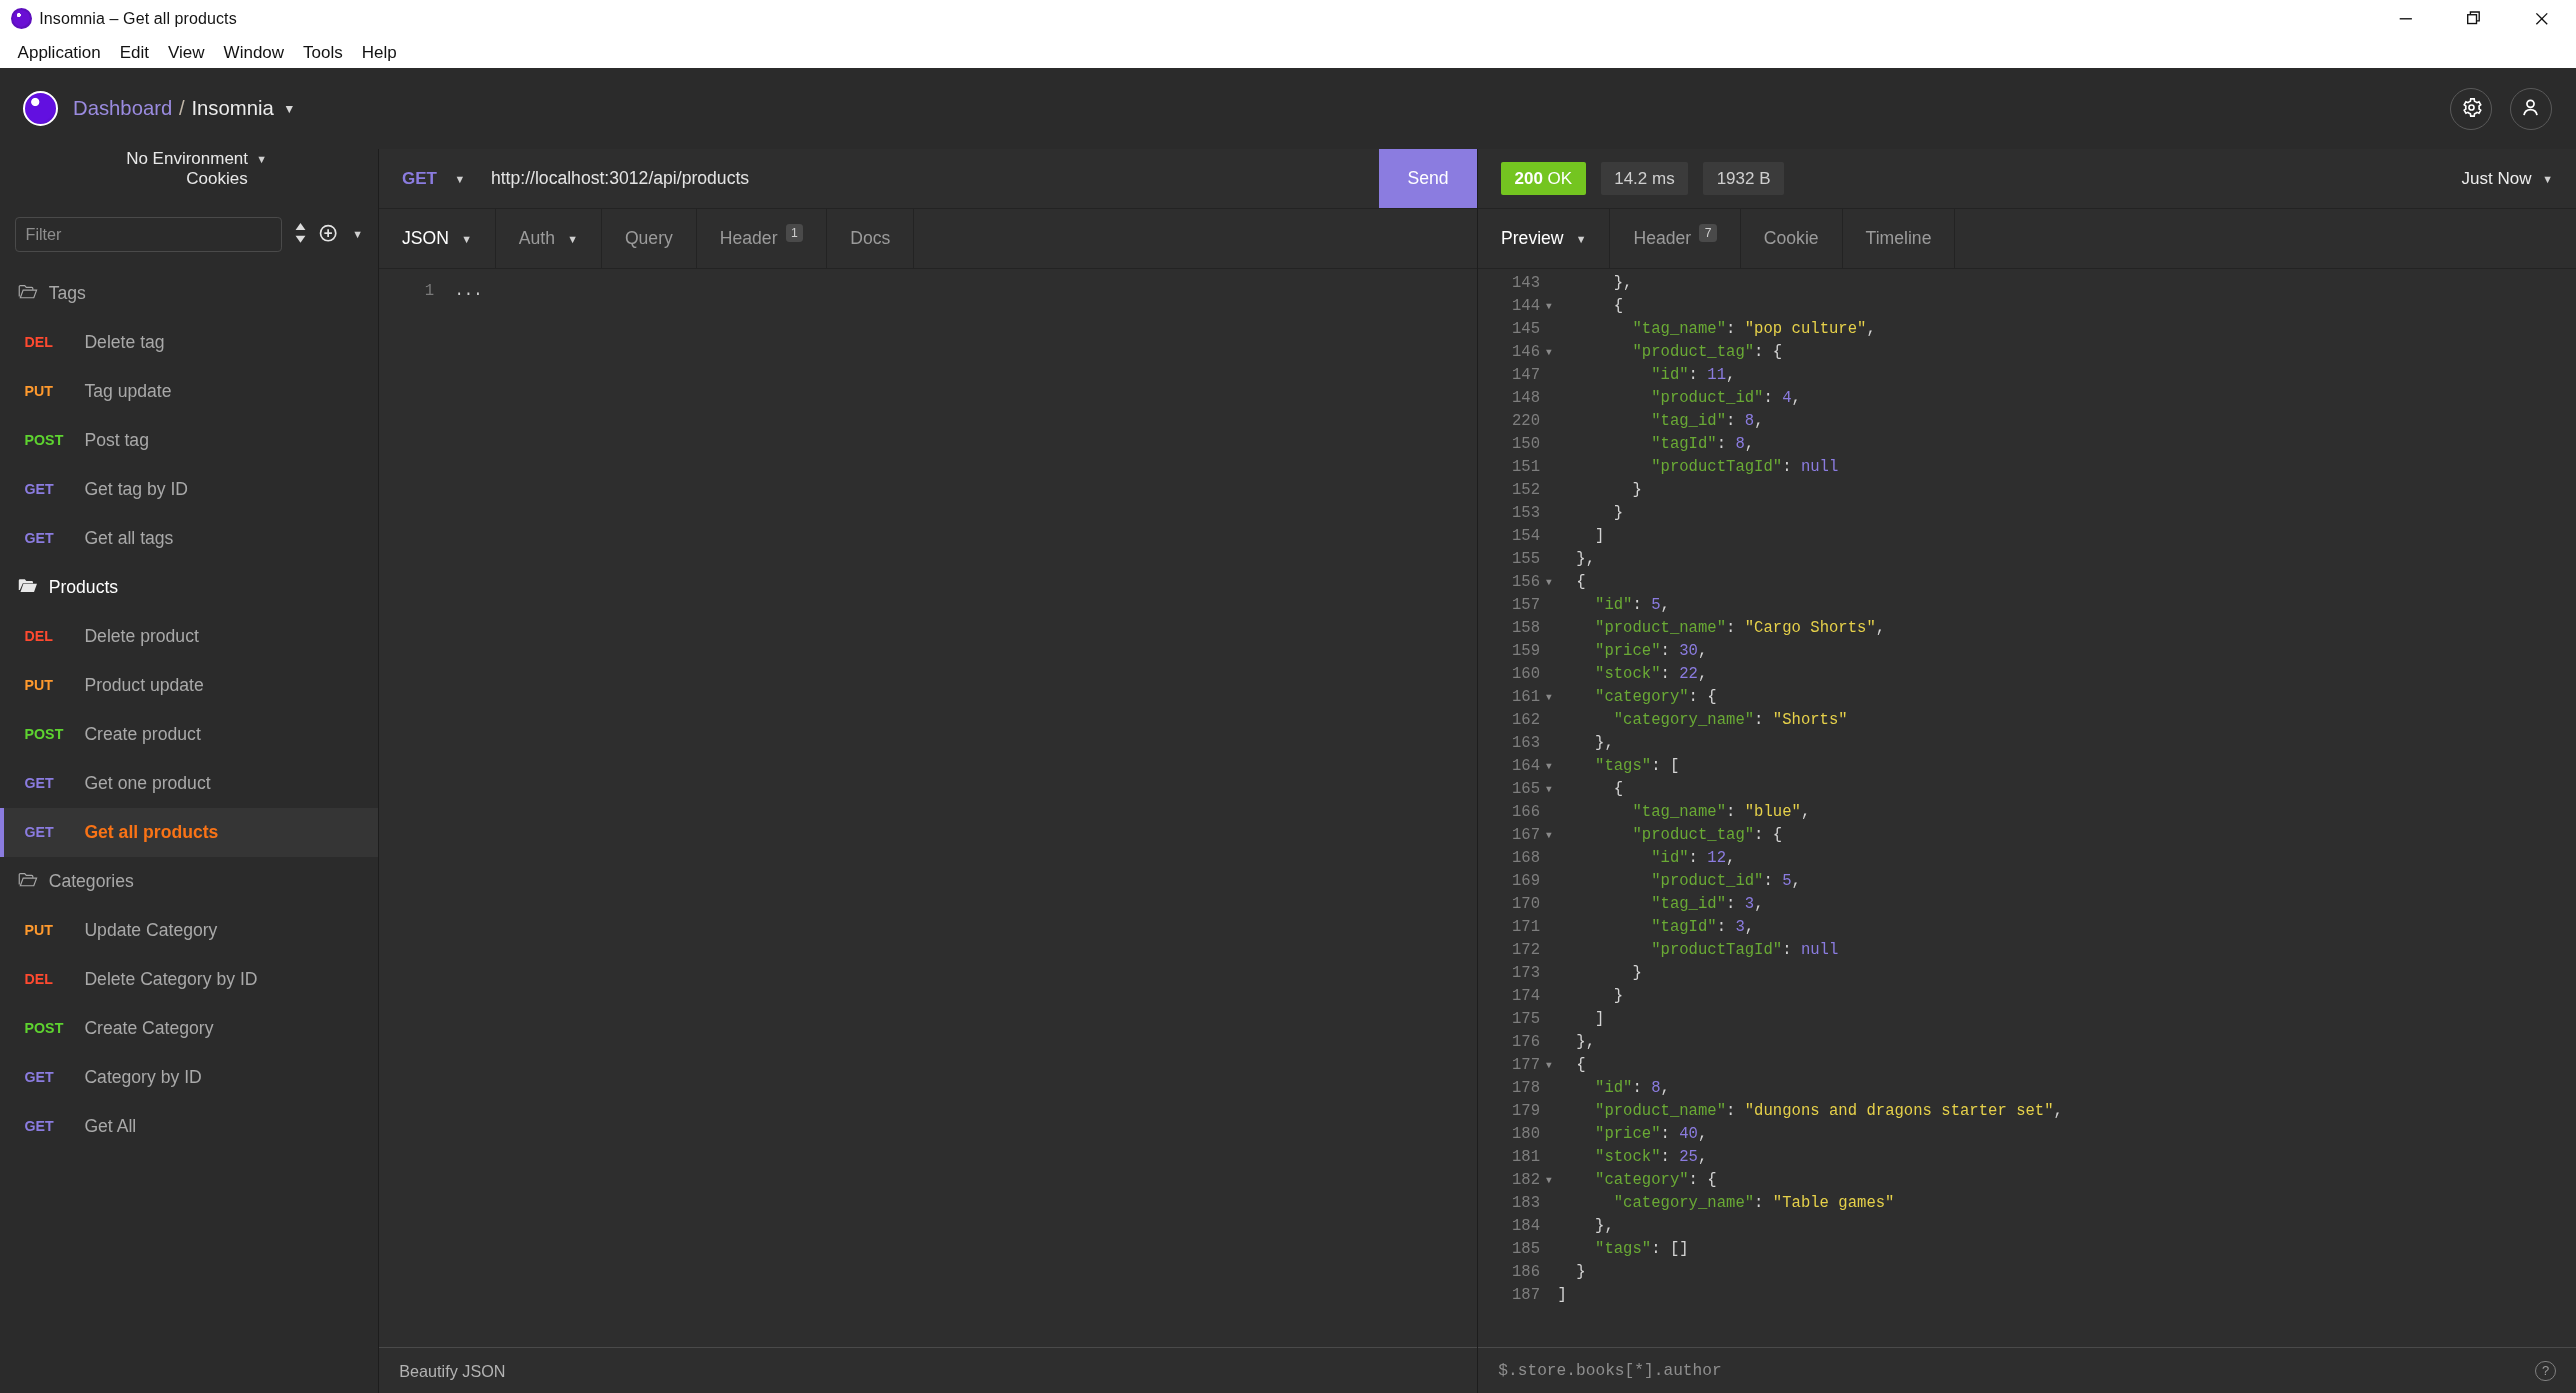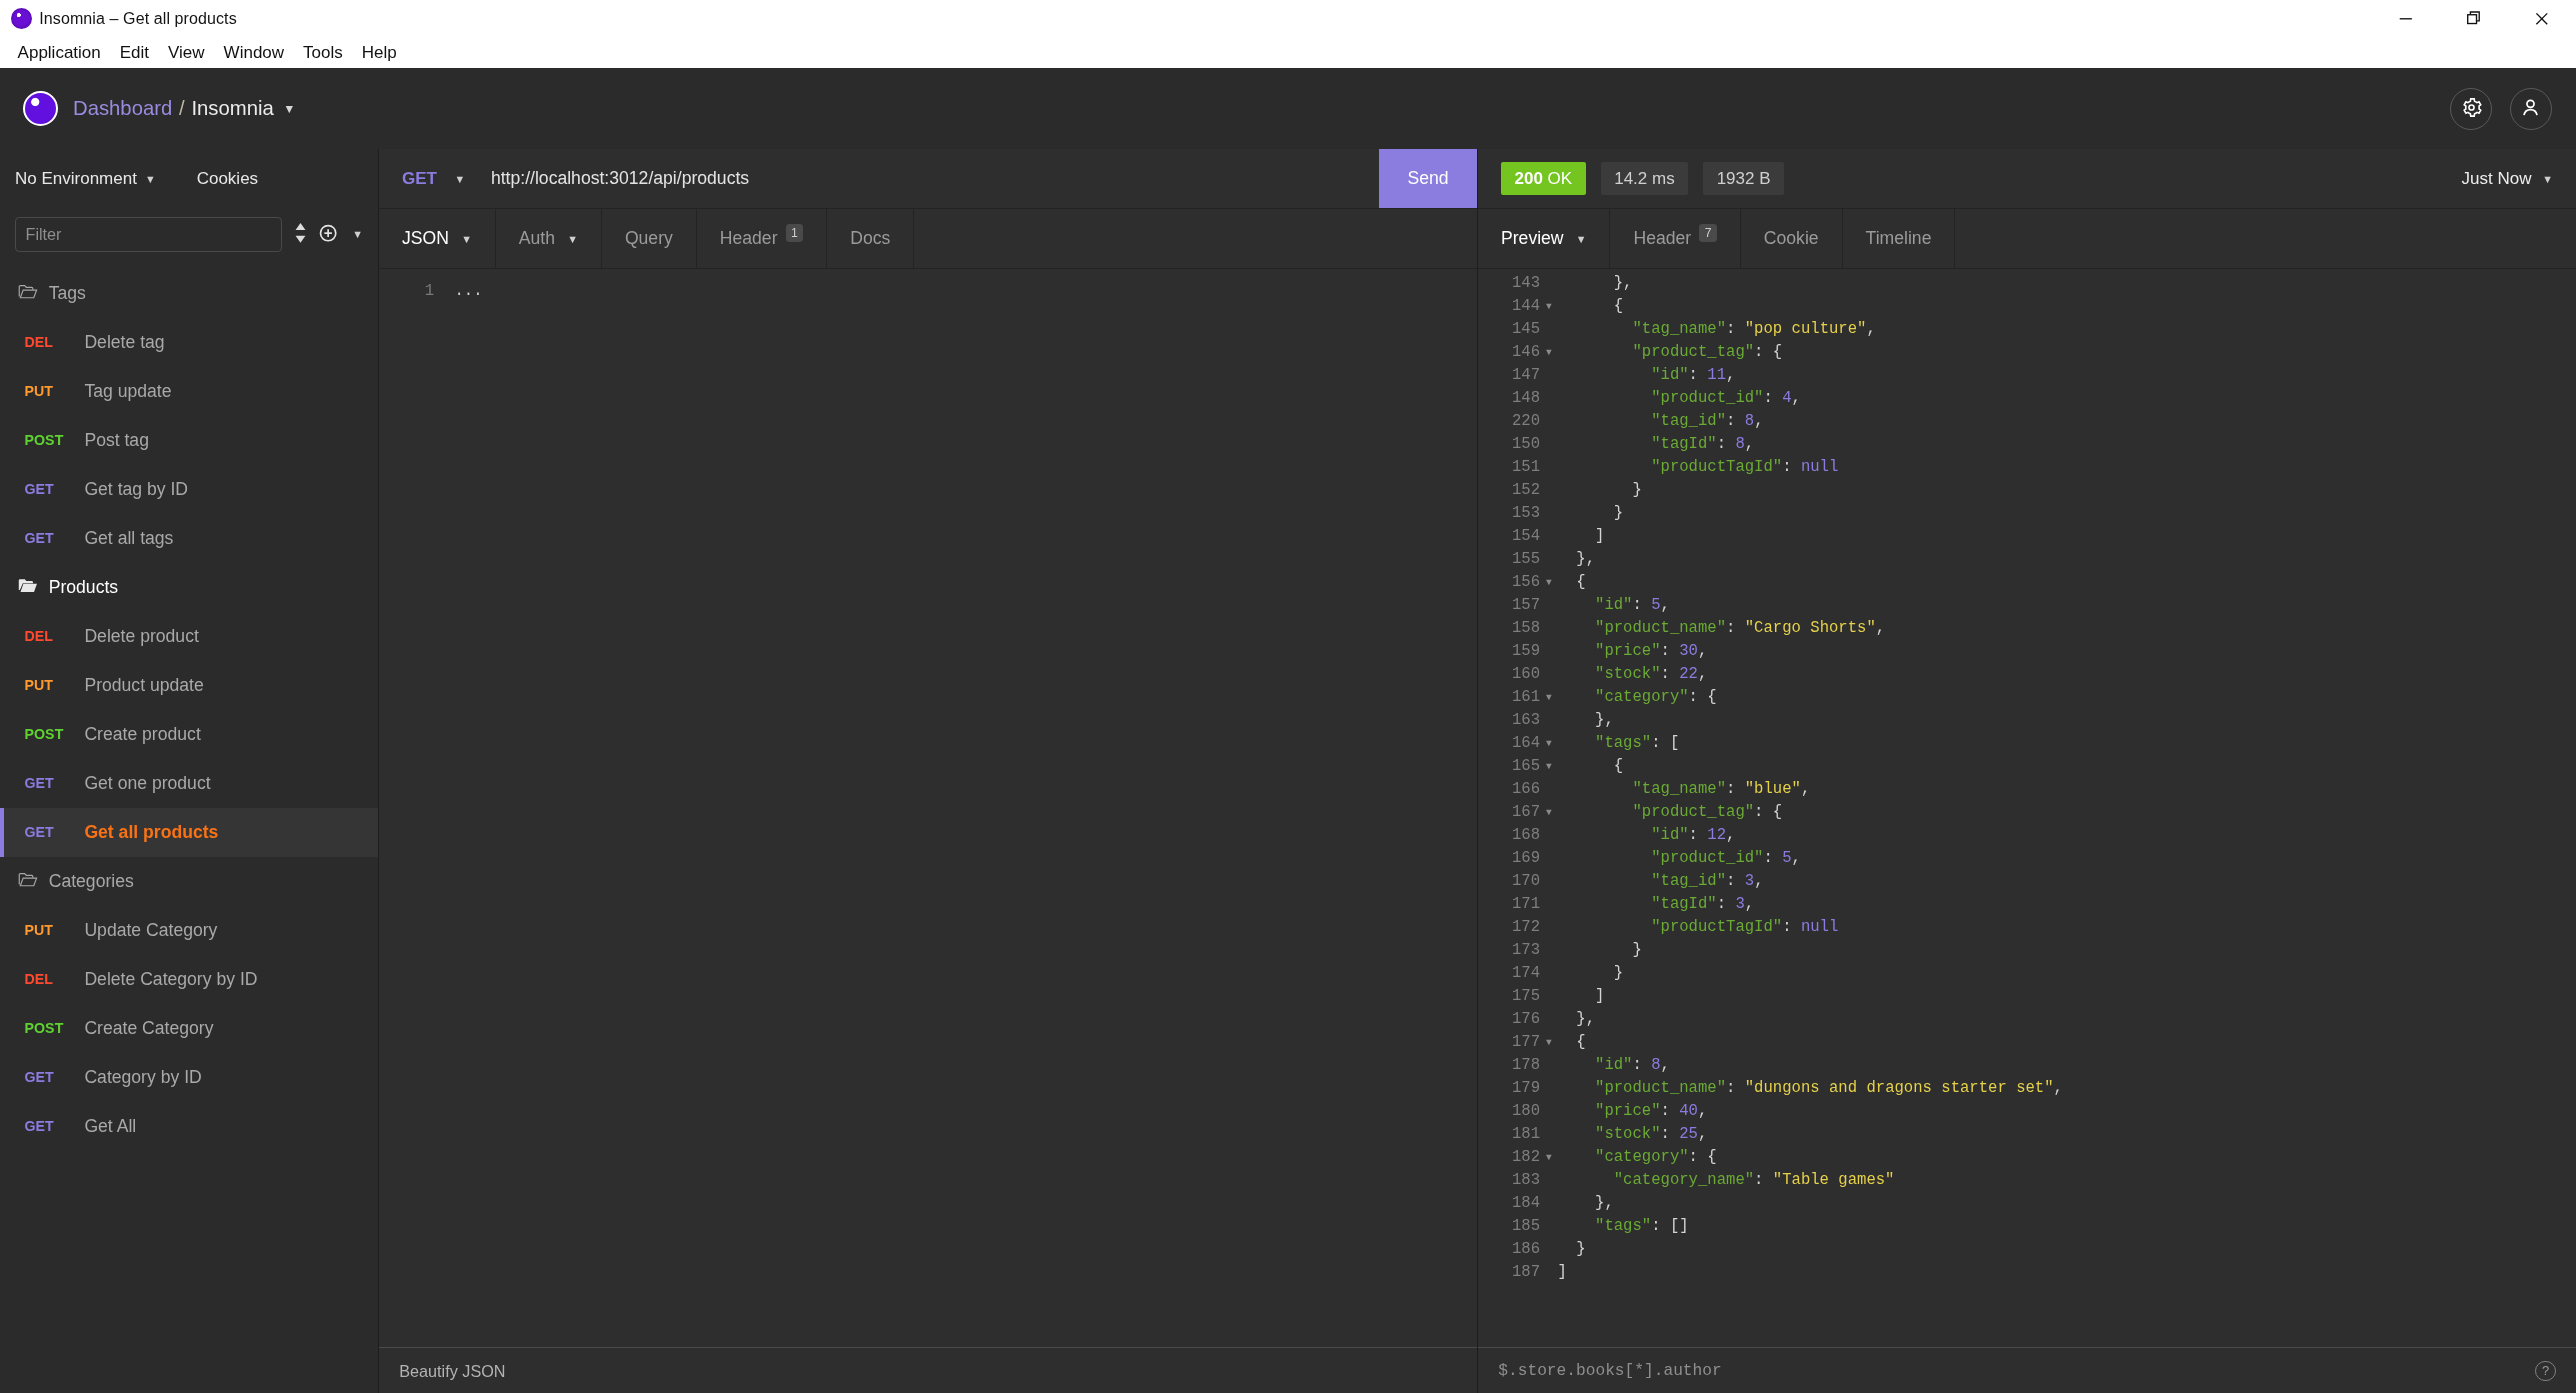--- a/index.html
+++ b/index.html
@@ -58,21 +58,21 @@
 
   
   .layout { display: flex; height: calc(1394px - 37px - 31px - 81px); }
 
   
   .sidebar {
     width: 379px; background: #2b2b2b; border-right: 0.7px solid #1d1d1d;
     display: flex; flex-direction: column; flex: none;
   }
   .env-row {
-    height: 60px; display: flex; align-items: center; padding-left: 15px; gap: 0;
+    height: 60px; display: flex; align-items: center; padding-left: 15px; gap: 0; flex-direction: column;
   }
   .env-name { font-size: 17px; color: #e8e8e8; }
   .caret-sm { margin-left: 8.1px; color: #d0d0d0; font-size: 10.8px; }
   .cookies-link { font-size: 17px; color: #e8e8e8; margin-left: 41px; }
   .filter-row { display: flex; align-items: center; padding: 0 15px 0 15px; gap: 10.8px; height: 50px; }
   .filter-input {
     flex: 1; height: 35px; background: transparent; border: 0.7px solid #4a4a4a;
     border-radius: 4.1px; color: #8e8e8e; font-size: 16.2px; padding: 0 9.5px;
     font-family: "Liberation Sans", sans-serif;
   }
@@ -519,20 +519,25 @@
           <span class="json-gutter">160</span>
           <span class="json-fold"></span>
           <span class="json-text"><span class="k">    "stock"</span><span class="p">: </span><span class="n">22</span><span class="p">,</span></span>
         </div>
         <div class="json-line">
           <span class="json-gutter">161</span>
           <span class="json-fold">▼</span>
           <span class="json-text"><span class="k">    "category"</span><span class="p">: {</span></span>
         </div>
         <div class="json-line">
+          <span class="json-gutter">162</span>
+          <span class="json-fold"></span>
+          <span class="json-text"><span class="k">      "category_name"</span><span class="p">: </span><span class="s">"Shorts"</span></span>
+        </div>
+        <div class="json-line">
           <span class="json-gutter">163</span>
           <span class="json-fold"></span>
           <span class="json-text"><span class="p">    },</span></span>
         </div>
         <div class="json-line">
           <span class="json-gutter">164</span>
           <span class="json-fold">▼</span>
           <span class="json-text"><span class="k">    "tags"</span><span class="p">: [</span></span>
         </div>
         <div class="json-line">

